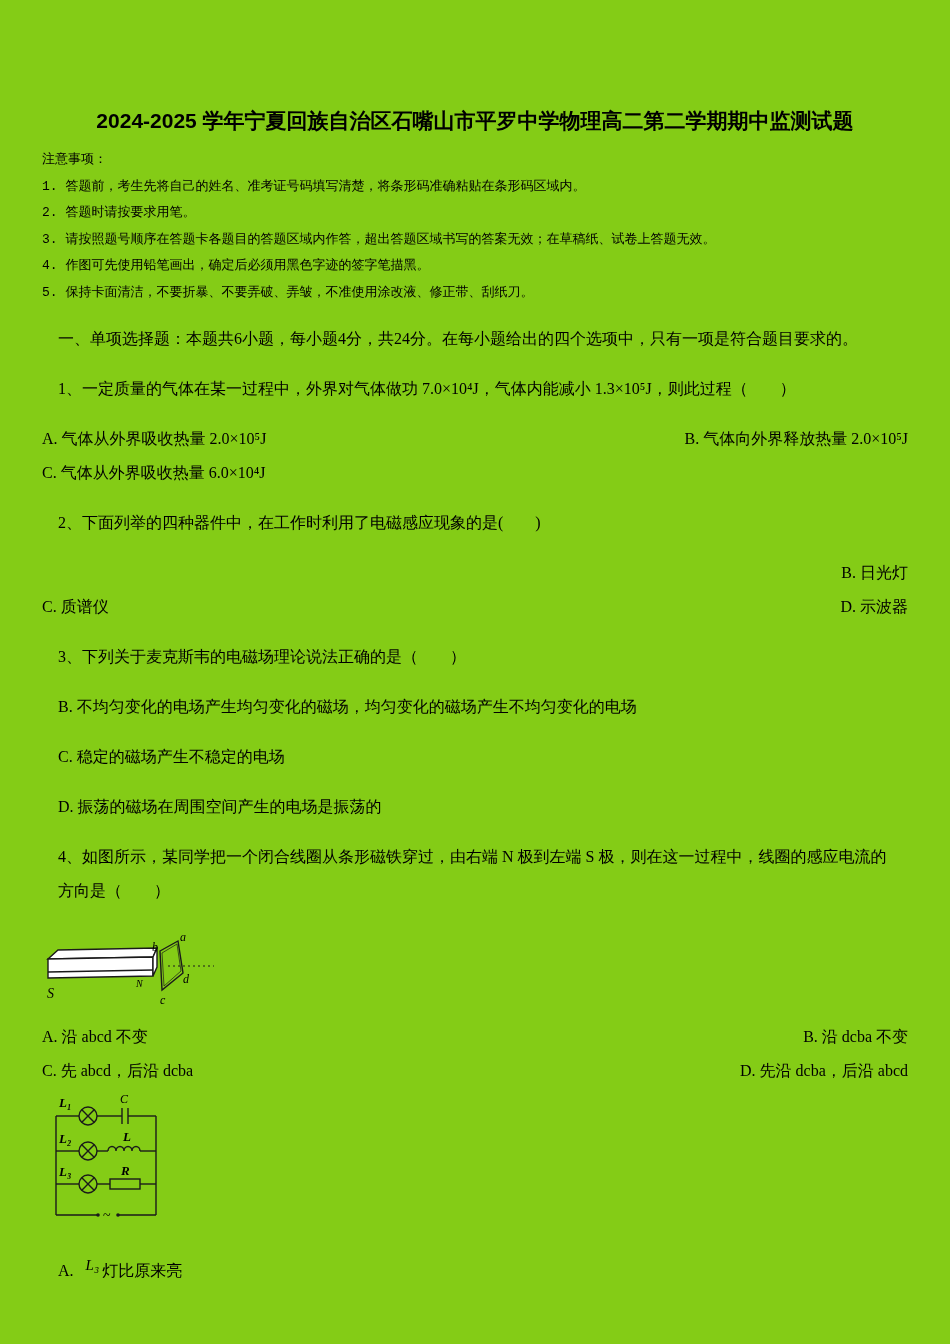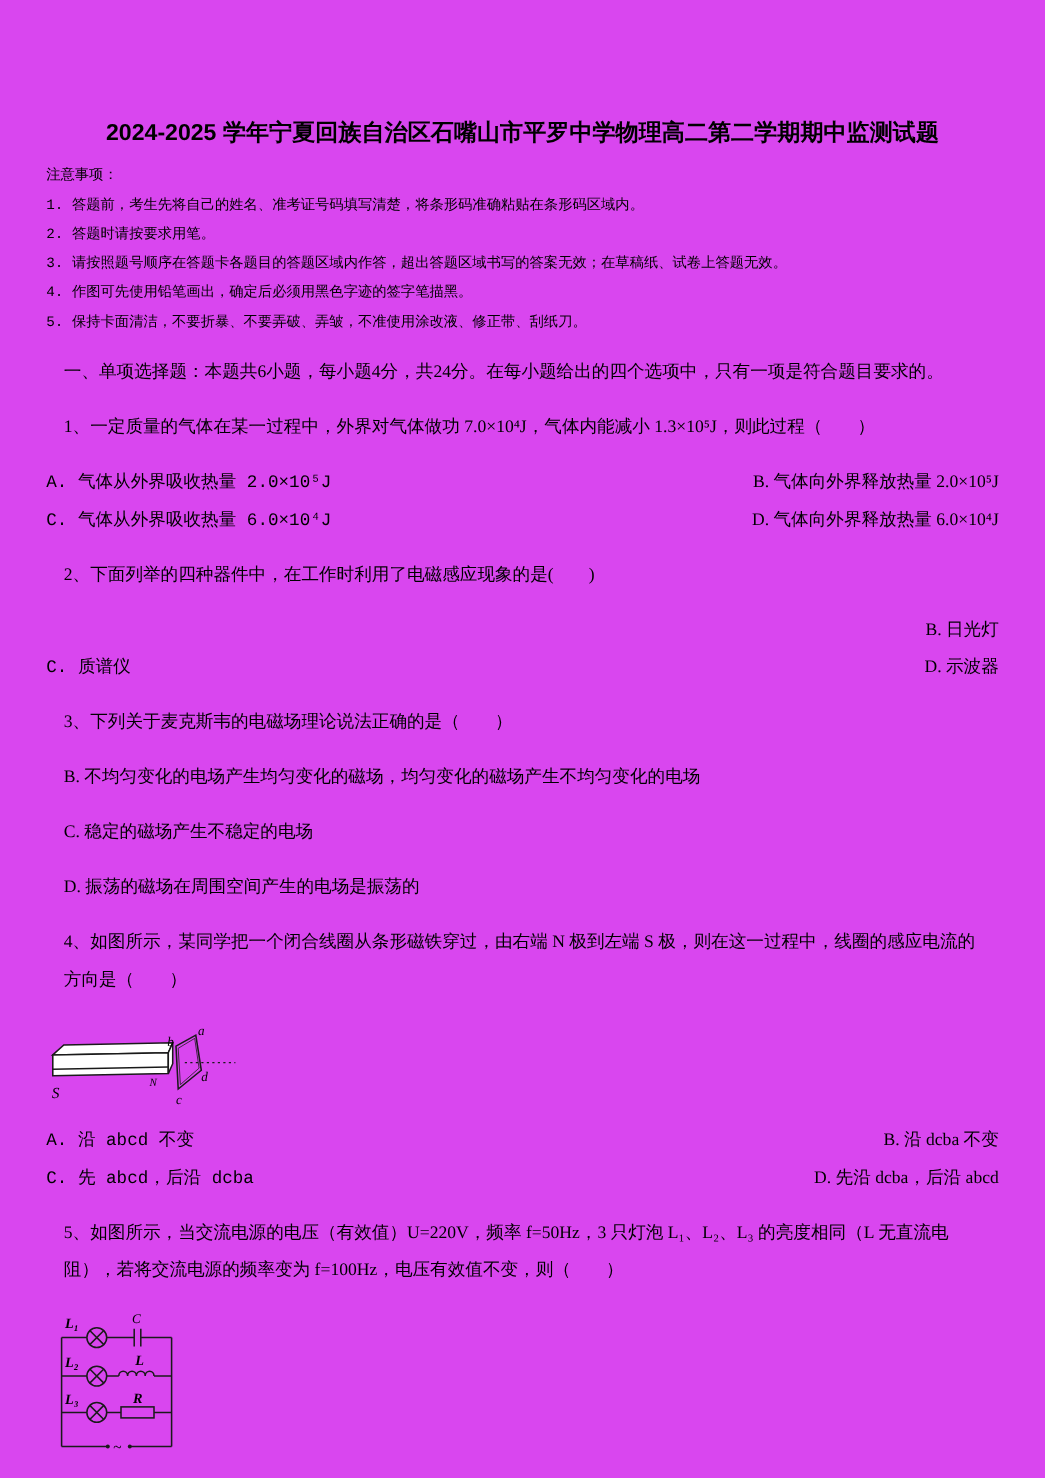--- a/index.html
+++ b/index.html
@@ -1,32 +1,32 @@
 <!DOCTYPE html>
 <html><head>
 <meta charset="utf-8">
 <style>
   html,body{margin:0;padding:0;background:#ffffff;}
   .page{
     width:950px;height:1344px;box-sizing:border-box;
-    padding:106px 42px 0 42px;background:#d946ef;color:#000;
+    padding:106px 42px 0 42px;background:#84cc16;color:#000;
     font-family:"Liberation Serif",serif;font-size:16px;line-height:34px;
     overflow:hidden;position:relative;
   }
   .title{
     font-family:"Liberation Sans",sans-serif;font-weight:bold;
     font-size:21px;line-height:1.4;text-align:center;margin:0 0 12px 0;
     white-space:nowrap;
   }
   .notice p{margin:0;font-family:Liberation Mono, monospace;
     font-size:13px;line-height:26.5px;font-weight:500;}
   .sec-heading{margin:22px 0 0 0;font-weight:500;}
   .qline{margin:16px;}
   .optrow{display:flex;}
-  .optrow .opt-left{width:335px;flex:0 0 335px;font-family:Liberation Mono, monospace;}
+  .optrow .opt-left{width:335px;flex:0 0 335px;}
   .optrow .opt-right{flex:1;text-align:right;}
   .magnet-fig{height:96px;padding:8px 0 0 2px;box-sizing:border-box;}
   .circuit-fig{height:150px;padding:6px 0 0 8px;box-sizing:border-box;}
   svg{display:block;}
   svg text{font-family:"Liberation Serif",serif;}
   .mathL{font-style:italic;position:relative;top:-6px;margin:0 3px 0 12px;
     font-family:"Liberation Serif",serif;font-size:15px;}
 </style>
 </head>
 <body>
@@ -46,21 +46,20 @@
 
   <p class="qline sec-heading">一、单项选择题：本题共6小题，每小题4分，共24分。在每小题给出的四个选项中，只有一项是符合题目要求的。</p>
 
   <p class="qline">1、一定质量的气体在某一过程中，外界对气体做功 7.0×10⁴J，气体内能减小 1.3×10⁵J，则此过程（　　）</p>
   <div class="optrow">
     <span class="opt-left">A. 气体从外界吸收热量 2.0×10⁵J</span>
     <span class="opt-right">B. 气体向外界释放热量 2.0×10⁵J</span>
   </div>
   <div class="optrow">
     <span class="opt-left">C. 气体从外界吸收热量 6.0×10⁴J</span>
-    <span class="opt-right">D. 气体向外界释放热量 6.0×10⁴J</span>
   </div>
 
   <p class="qline">2、下面列举的四种器件中，在工作时利用了电磁感应现象的是(　　)</p>
   <div class="optrow">
     <span class="opt-right">B. 日光灯</span>
   </div>
   <div class="optrow">
     <span class="opt-left">C. 质谱仪</span>
     <span class="opt-right">D. 示波器</span>
   </div>
@@ -94,21 +93,20 @@
 
   <div class="optrow">
     <span class="opt-left">A. 沿 abcd 不变</span>
     <span class="opt-right">B. 沿 dcba 不变</span>
   </div>
   <div class="optrow">
     <span class="opt-left">C. 先 abcd，后沿 dcba</span>
     <span class="opt-right">D. 先沿 dcba，后沿 abcd</span>
   </div>
 
-  <p class="qline">5、如图所示，当交流电源的电压（有效值）U=220V，频率 f=50Hz，3 只灯泡 L₁、L₂、L₃ 的亮度相同（L 无直流电阻），若将交流电源的频率变为 f=100Hz，电压有效值不变，则（　　）</p>
 
   <div class="circuit-fig">
     <svg width="125" height="138" viewBox="0 0 125 138">
       <g stroke="#1a1a1a" stroke-width="1.4" fill="none">
         <line x1="6" y1="22" x2="6" y2="121"></line>
         <line x1="106" y1="22" x2="106" y2="121"></line>
 
         <line x1="6" y1="22" x2="29" y2="22"></line>
         <circle cx="38" cy="22" r="9"></circle>
         <line x1="31.6" y1="15.6" x2="44.4" y2="28.4"></line>

